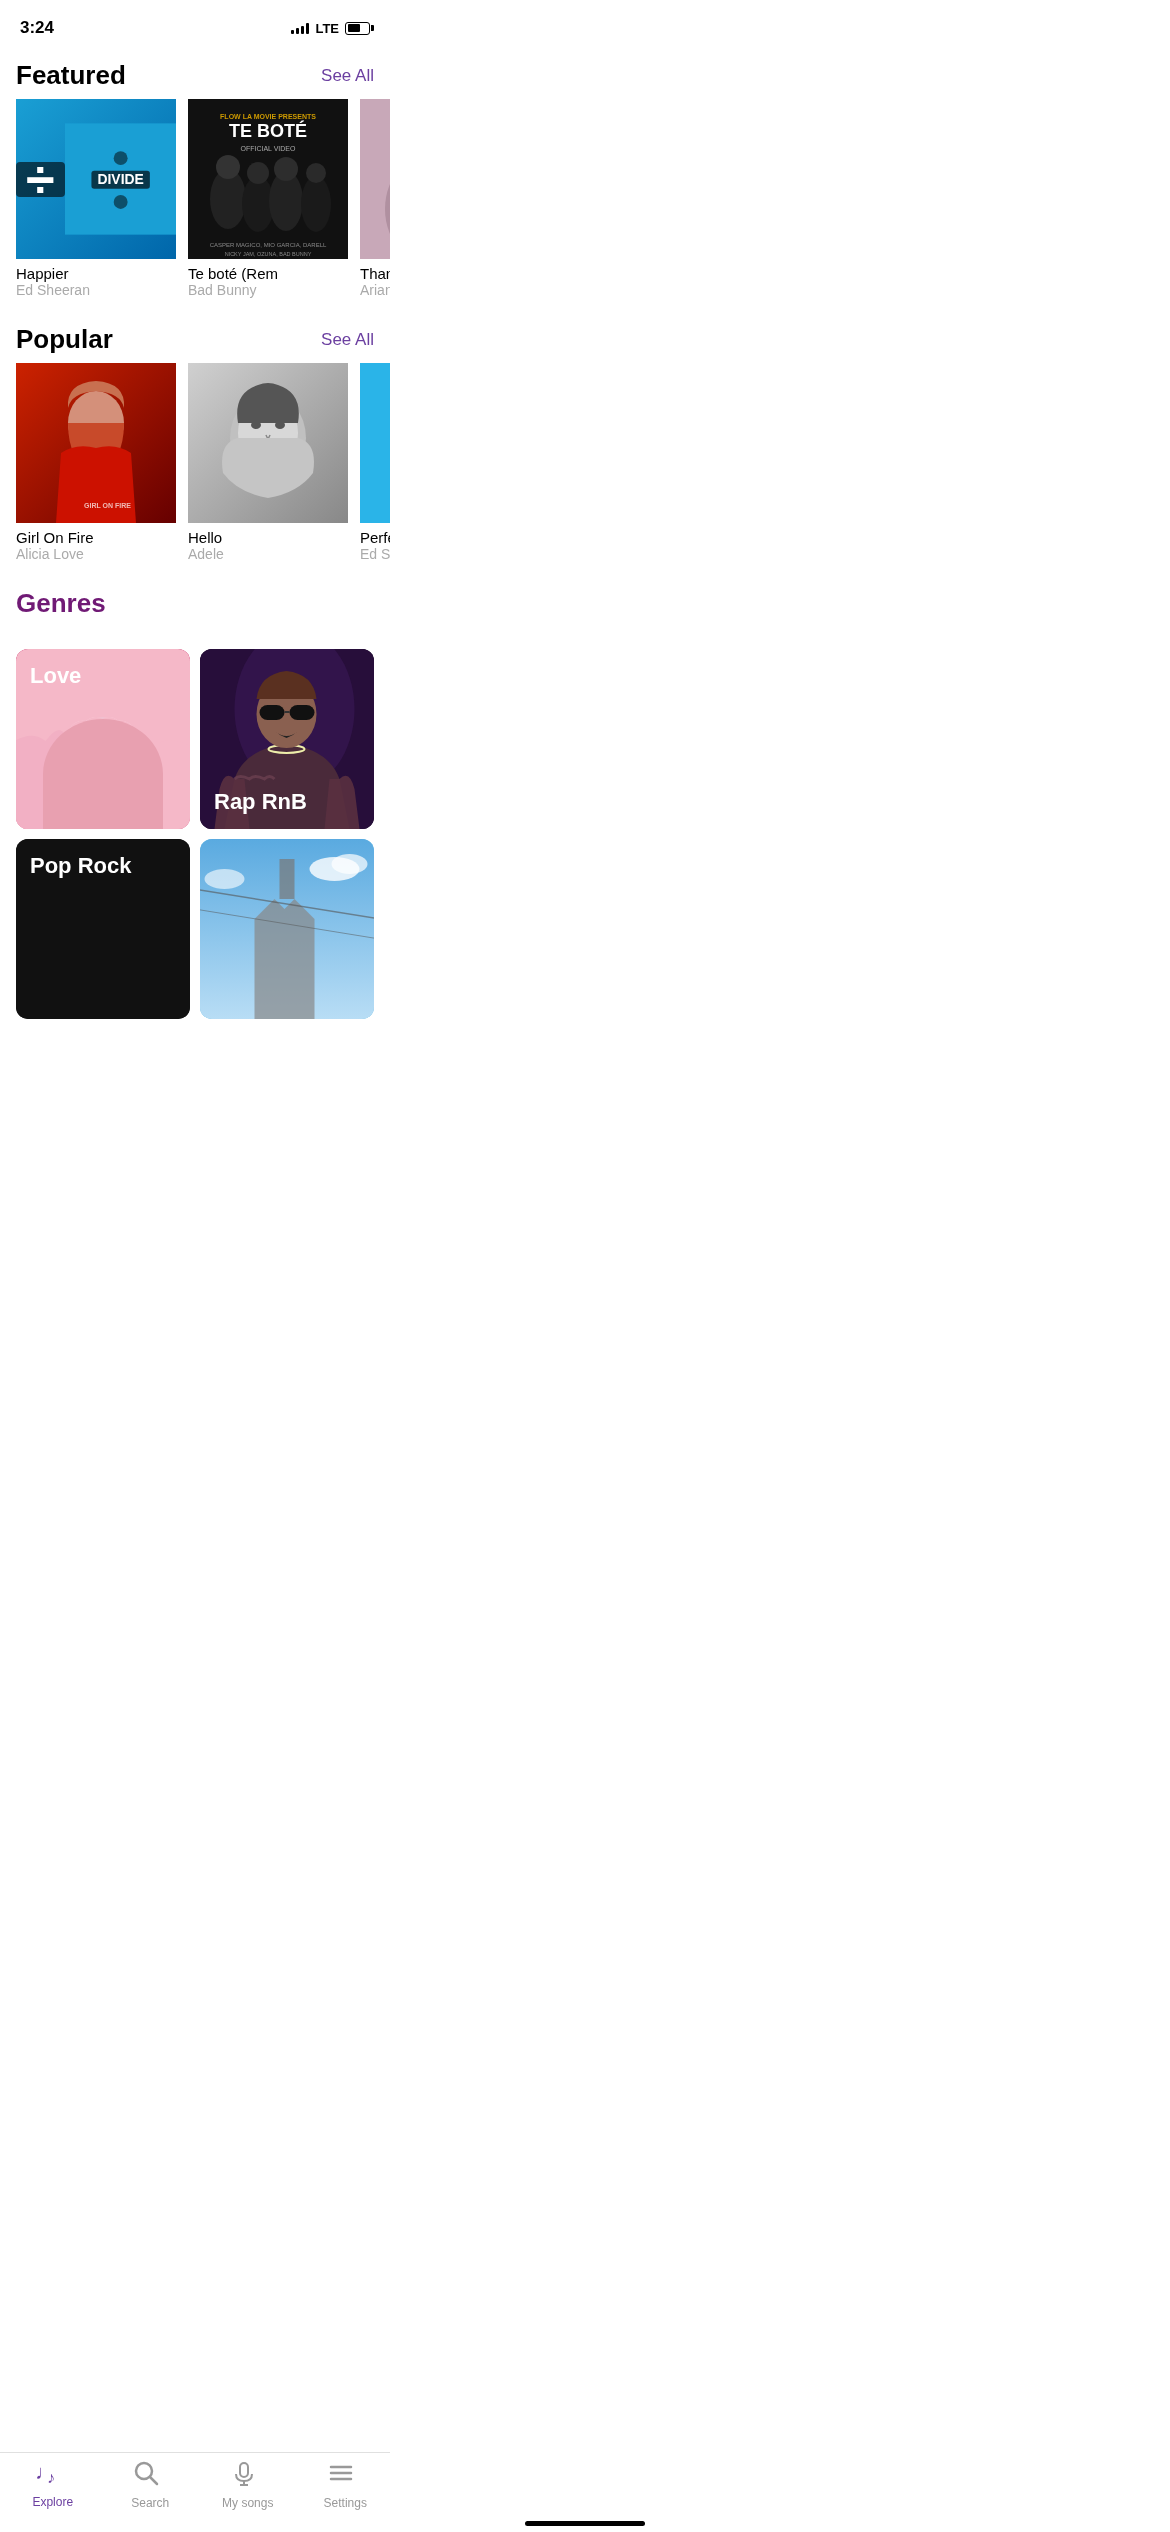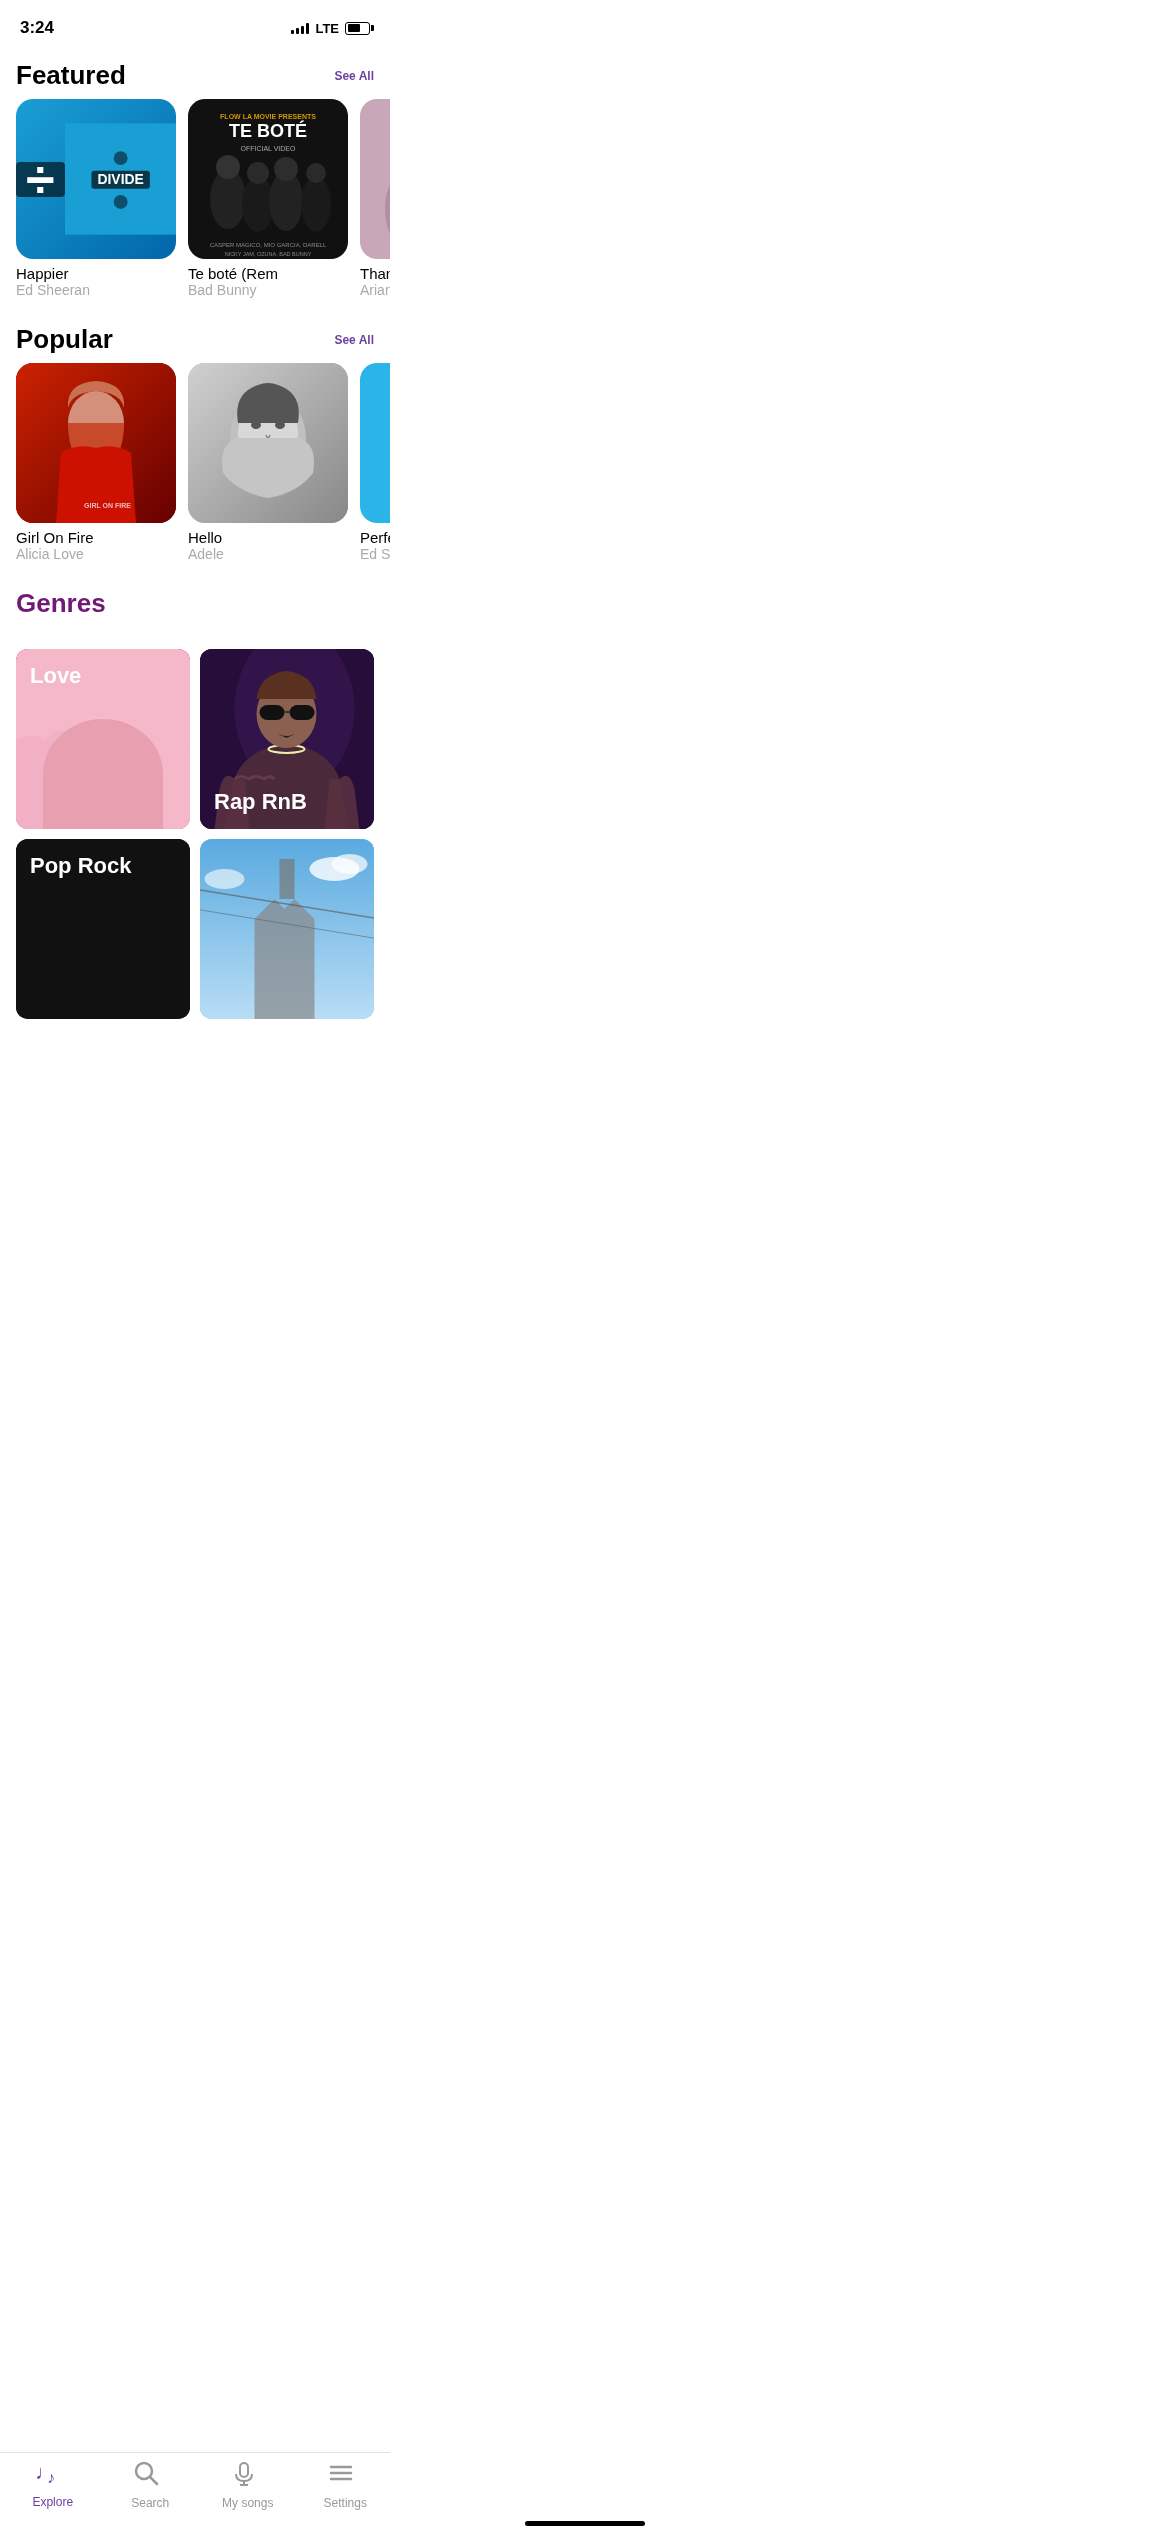--- a/index.html
+++ b/index.html
@@ -88,42 +88,42 @@
       justify-content: space-between;
       align-items: center;
       padding: 10px 16px 8px;
     }
     .section-title {
       font-size: 26px;
       font-weight: 800;
       color: #000;
     }
     .see-all {
-      font-size: 12px;
+      font-size: 17px;
       color: #6b3fa0;
-      font-weight: 700;
+      font-weight: 400;
     }
 
     
     .horizontal-scroll {
       display: flex;
       gap: 12px;
       padding: 0 16px 16px;
       overflow-x: hidden;
     }
 
     .album-item {
       flex: 0 0 auto;
       width: 160px;
     }
 
     .album-cover {
       width: 160px;
       height: 160px;
-      border-radius: 17px;
+      border-radius: 0;
       overflow: hidden;
       margin-bottom: 6px;
     }
 
     .album-title {
       font-size: 15px;
       font-weight: 500;
       color: #000;
       white-space: nowrap;
       overflow: hidden;

